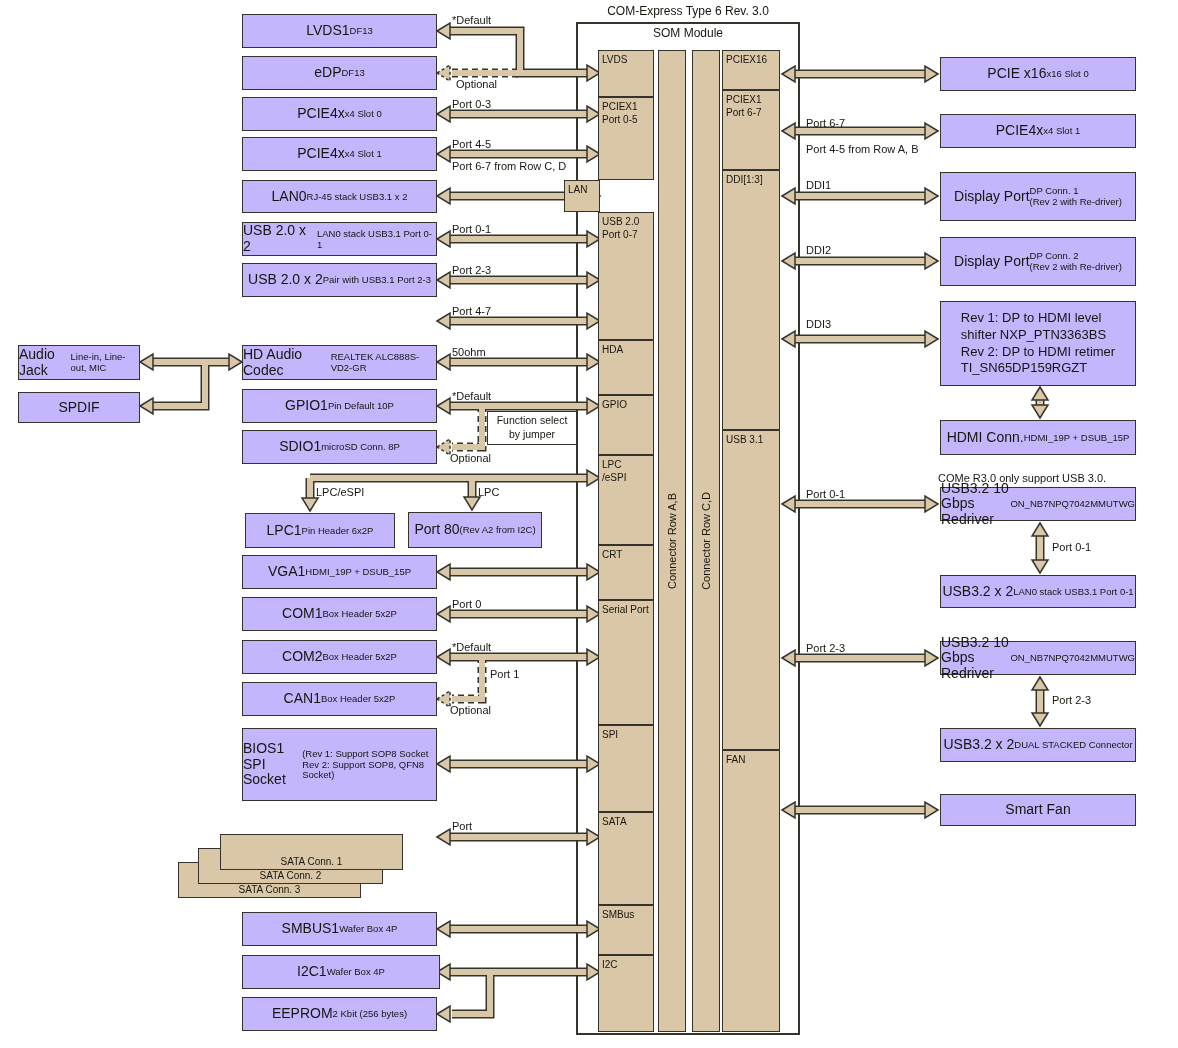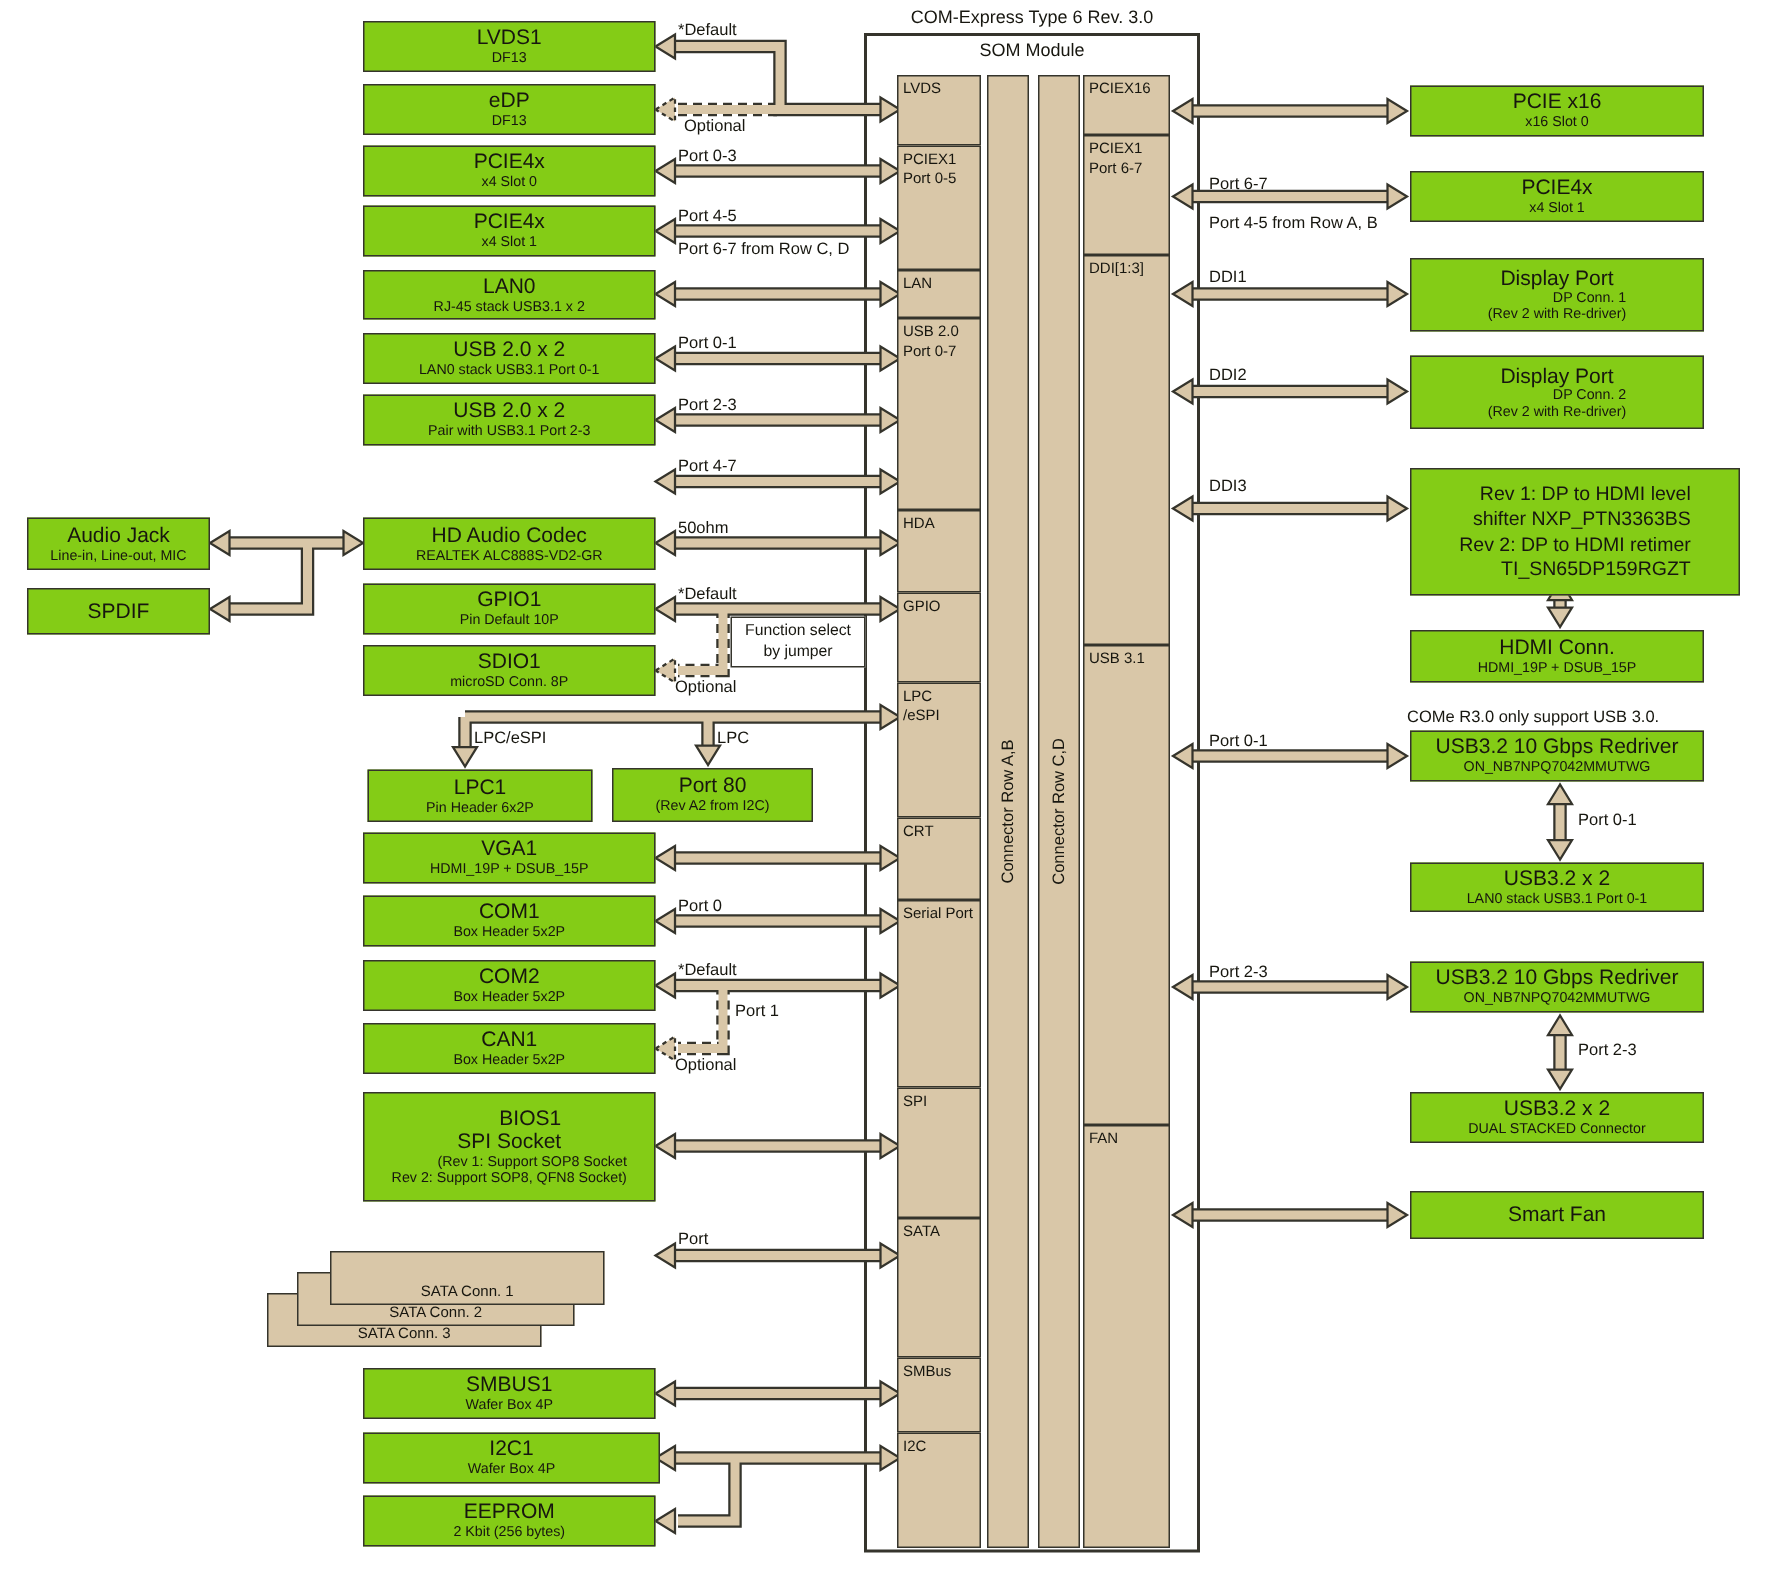--- a/index.html
+++ b/index.html
@@ -1,21 +1,21 @@
 <!DOCTYPE html>
 <html><head>
 <meta charset="utf-8">
 <title>COM-Express Type 6 SOM Block Diagram</title>
 <style>
   *{margin:0;padding:0;box-sizing:border-box}
   html,body{background:#fff}
   body{font-family:"Liberation Sans","DejaVu Sans",sans-serif;color:#17160f}
   #stage{position:relative;width:1178px;height:1048px;background:#fff;overflow:hidden}
-  .box{position:absolute;background:#84cc16;border:1.5px solid #35342c;display:flex;flex-direction:column;
-       align-items:center;justify-content:center;text-align:right;line-height:1.12}
+  .box{position:absolute;background:#c4b5fd;border:1.5px solid #35342c;display:flex;flex-direction:row;
+       align-items:center;justify-content:center;text-align:left;line-height:1.12}
   .bt{font-size:14px;white-space:pre-line}
   .bt-sm{font-size:13px;white-space:pre-line;line-height:1.28}
   .bs{font-size:9.5px;white-space:pre-line;margin-top:1px}
   .card{position:absolute;background:#d9c7a8;border:1.5px solid #35342c;display:flex;align-items:flex-end;
         justify-content:center;font-size:10px;padding-bottom:2px}
   .cell{position:absolute;background:#d9c7a8;border:1.5px solid #35342c;font-size:10px;
         padding:3px 1px 0 3px;white-space:pre-line;line-height:1.25}
   .vbar{position:absolute;background:#d9c7a8;border:1.5px solid #35342c;display:flex;align-items:center;justify-content:center}
   .vbar span{writing-mode:vertical-rl;transform:rotate(180deg);font-size:11px;white-space:nowrap}
   .som-outer{position:absolute;border:2px solid #35342c;background:#fff}
@@ -176,21 +176,21 @@
         <polygon points="1040,726 1032,713 1048,713" fill="#d9c7a8" stroke="#35342c" stroke-width="1.5"></polygon>
       </g>
     </svg>
 
   <div class="hdr" style="left:576px;top:4px;width:224px">COM-Express Type 6 Rev. 3.0</div>
   <div class="hdr" style="left:576px;top:26px;width:224px">SOM Module</div>
 
   <div class="cell" style="left:598px;top:50px;width:56px;height:47px">LVDS</div>
   <div class="cell" style="left:598px;top:97px;width:56px;height:83px">PCIEX1
 Port 0-5</div>
-  <div class="cell" style="left:598px;top:180px;width:56px;height:32px">LAN</div>
+  <div class="cell" style="left:564px;top:180px;width:36px;height:32px">LAN</div>
   <div class="cell" style="left:598px;top:212px;width:56px;height:128px">USB 2.0
 Port 0-7</div>
   <div class="cell" style="left:598px;top:340px;width:56px;height:55px">HDA</div>
   <div class="cell" style="left:598px;top:395px;width:56px;height:60px">GPIO</div>
   <div class="cell" style="left:598px;top:455px;width:56px;height:90px">LPC
 /eSPI</div>
   <div class="cell" style="left:598px;top:545px;width:56px;height:55px">CRT</div>
   <div class="cell" style="left:598px;top:600px;width:56px;height:125px">Serial Port</div>
   <div class="cell" style="left:598px;top:725px;width:56px;height:87px">SPI</div>
   <div class="cell" style="left:598px;top:812px;width:56px;height:93px">SATA</div>
@@ -324,21 +324,21 @@
   <div class="box" style="left:940px;top:172px;width:196px;height:49px">
     <div class="bt">Display Port</div>
     <div class="bs">DP Conn. 1
 (Rev 2 with Re-driver)</div>
   </div>
   <div class="box" style="left:940px;top:237px;width:196px;height:49px">
     <div class="bt">Display Port</div>
     <div class="bs">DP Conn. 2
 (Rev 2 with Re-driver)</div>
   </div>
-  <div class="box" style="left:940px;top:312px;width:220px;height:85px">
+  <div class="box" style="left:940px;top:301px;width:196px;height:85px">
     <div class="bt-sm">Rev 1: DP to HDMI level
 shifter NXP_PTN3363BS
 Rev 2: DP to HDMI retimer
 TI_SN65DP159RGZT</div>
   </div>
   <div class="box" style="left:940px;top:420px;width:196px;height:35px">
     <div class="bt">HDMI Conn.</div>
     <div class="bs">HDMI_19P + DSUB_15P</div>
   </div>
   <div class="box" style="left:940px;top:487px;width:196px;height:34px">

